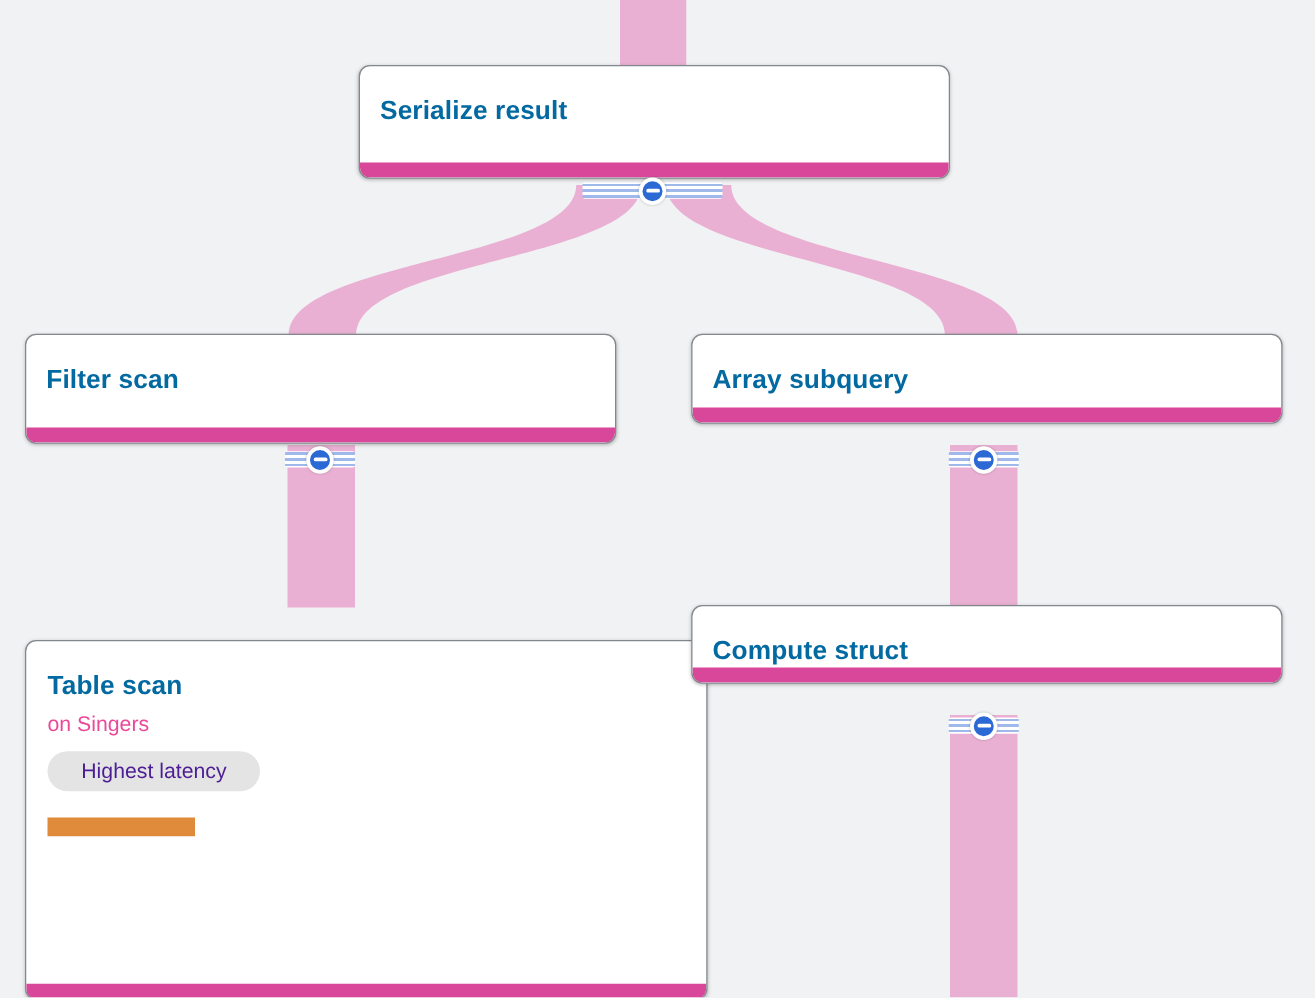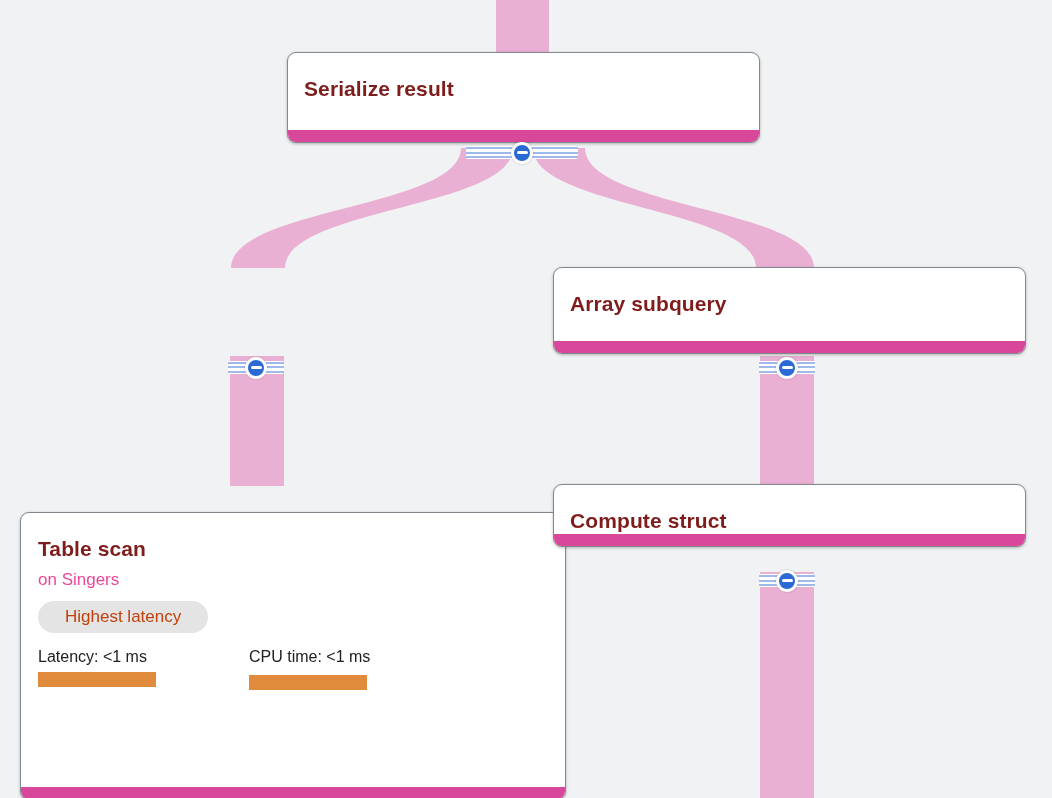--- a/index.html
+++ b/index.html
@@ -13,27 +13,27 @@
   .node {
     position:absolute; z-index:2;
     background:#ffffff;
     border:1.5px solid #82888d;
     border-radius:9px;
     box-shadow:0 1px 3px rgba(60,64,67,.35);
     overflow:hidden;
   }
   .accent { position:absolute; left:0; right:0; bottom:0; height:12px; background:#d9479a; }
   .node-body { padding:24px 16px 0 16px; }
-  .node-title { font-size:21px; font-weight:600; color:#7f1d1d; letter-spacing:.1px; }
+  .node-title { font-size:21px; font-weight:600; color:#0369a1; letter-spacing:.1px; }
   .node-sub { margin-top:9px; font-size:17px; color:#ec4899; }
 
   .badge-row { margin-top:0; }
   .badge {
     display:inline-block; margin-top:11px;
-    background:#e4e4e4; color:#c2410c;
+    background:#e4e4e4; color:#4c1d95;
     font-size:17px; font-weight:500;
     padding:6px 27px; border-radius:18px;
   }
   .badge-row:first-of-type .badge { margin-top:16px; }
 
   .metrics { display:flex; margin-top:15px; }
   .metric { width:211px; }
   .metric-label { font-size:16px; color:#202124; }
   .bar { width:118px; height:15px; background:#e08a3c; margin-top:6px; }
   .metric.cpu .bar { margin-top:9px; }
@@ -72,40 +72,41 @@
     <path d="M760 572 H814 V798 H760 Z" fill="#eab0d3"></path>
   </svg>
 
   <div class="node" style="left:287px; top:52px; width:473px; height:91px;">
     <div class="node-body">
       <div class="node-title">Serialize result</div>
     </div>
     <div class="accent"></div>
   </div>
 
+  <div class="node" style="left:20px; top:267px; width:473px; height:88px;">
+    <div class="node-body">
+      <div class="node-title">Filter scan</div>
+    </div>
+    <div class="accent"></div>
+  </div>
 
-  <div class="node" style="left:553px; top:267px; width:473px; height:87px;">
+  <div class="node" style="left:553px; top:267px; width:473px; height:72px;">
     <div class="node-body">
       <div class="node-title">Array subquery</div>
     </div>
     <div class="accent"></div>
   </div>
 
   <div class="node" style="left:20px; top:512px; width:546px; height:288px;">
     <div class="node-body" style="padding-left:17px;">
       <div class="node-title">Table scan</div>
       <div class="node-sub">on Singers</div>
       <div class="badge-row"><span class="badge">Highest latency</span></div>
       <div class="metrics">
         <div class="metric">
-          <div class="metric-label">Latency: &lt;1 ms</div>
-          <div class="bar"></div>
-        </div>
-        <div class="metric cpu">
-          <div class="metric-label">CPU time: &lt;1 ms</div>
           <div class="bar"></div>
         </div>
       </div>
     </div>
     <div class="accent"></div>
   </div>
 
   <div class="node" style="left:553px; top:484px; width:473px; height:63px;">
     <div class="node-body">
       <div class="node-title">Compute struct</div>

